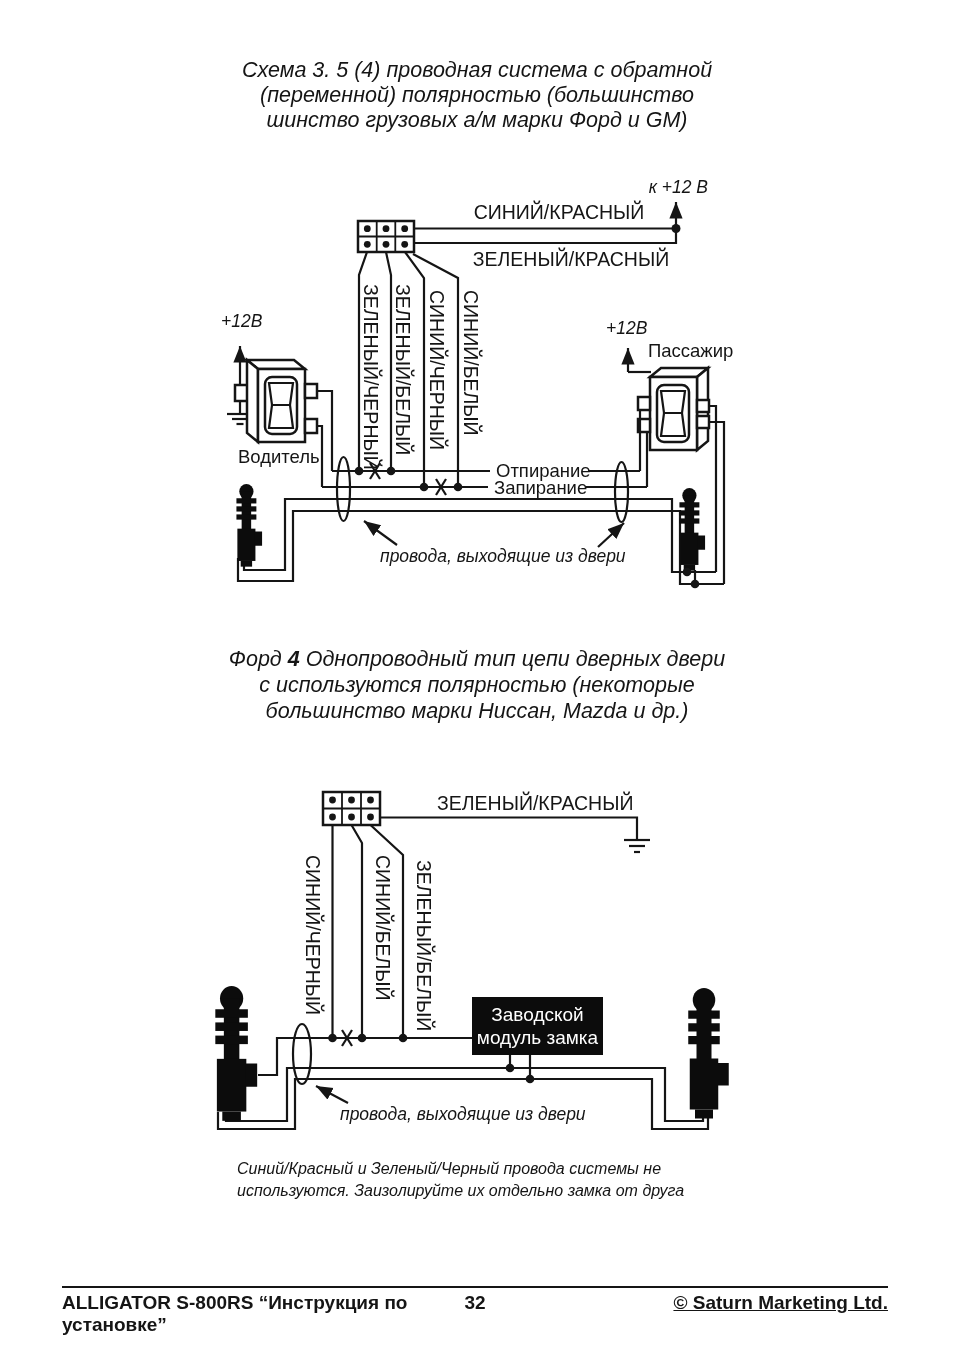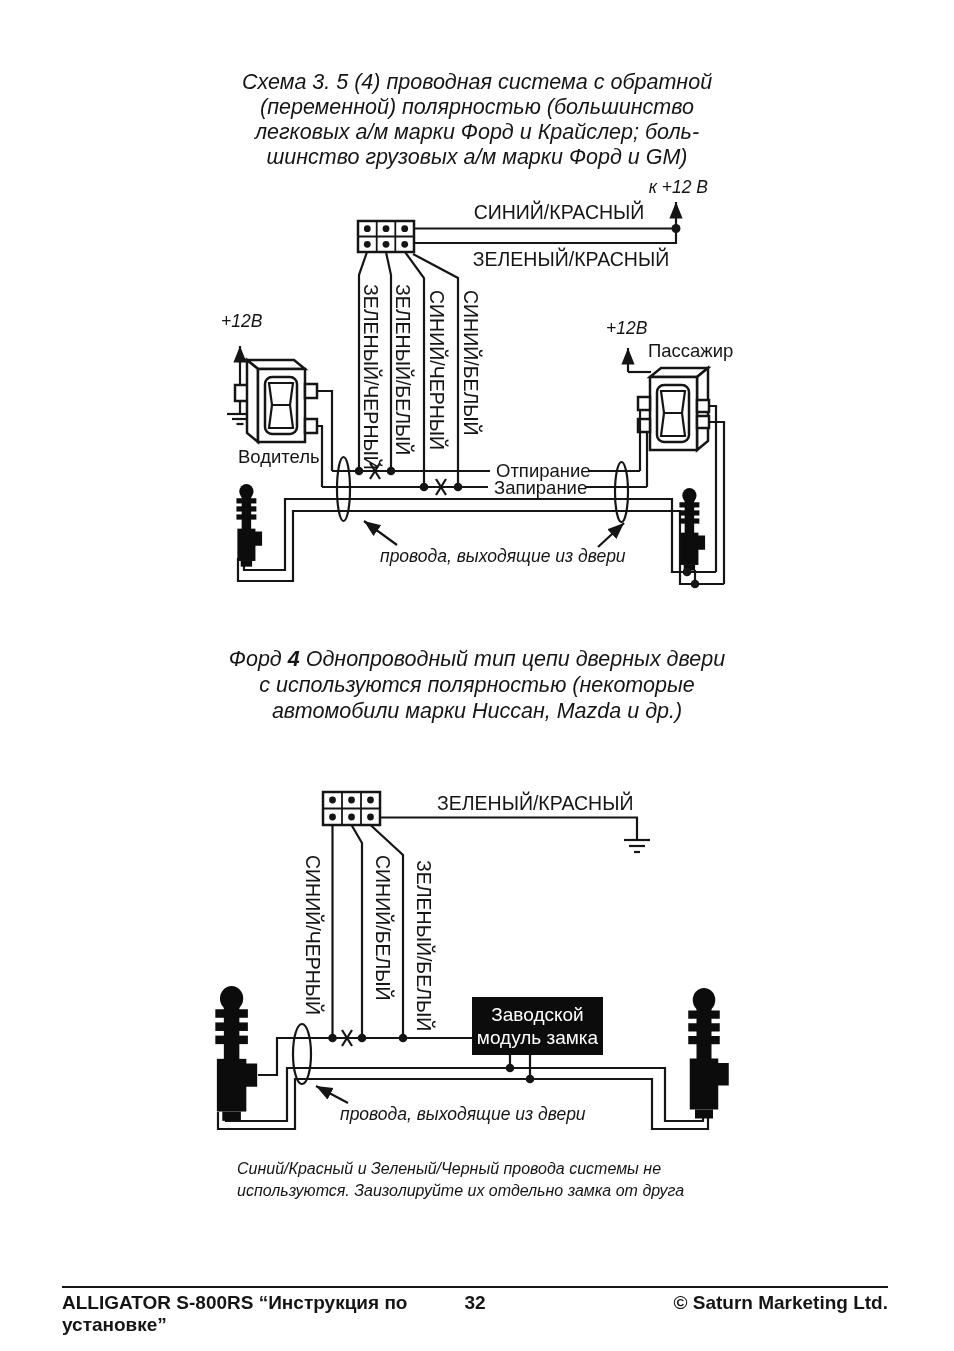--- a/index.html
+++ b/index.html
@@ -18,32 +18,31 @@
   .blk{fill:#0c0c0c;stroke:none;}
   .lblH{font-size:19.5px;}
   .lblV{font-size:19.5px;}
   .lblS{font-size:18.5px;}
   .it{font-style:italic;font-size:17.5px;}
   .modtxt{font-size:19px;fill:#ffffff;text-anchor:middle;}
   .footer{position:absolute;left:62px;top:1292px;width:826px;display:flex;align-items:baseline;
           font-weight:bold;font-size:19px;}
   .footer .fl{flex:1;text-align:left;}
   .footer .fc{flex:0 0 auto;text-align:left;}
-  .footer .fr{flex:1;text-align:right;}
+  .footer .fr{flex:1;text-align:right;text-decoration:underline;}
   .rule{position:absolute;left:62px;top:1286px;width:826px;height:2px;background:#151515;}
 </style>
 </head>
 <body>
 
 <div class="page">
 
-  <div class="title" style="left:140px;top:70px;width:674px;">
+  <div class="title" style="left:140px;top:58px;width:674px;">
     <div>Схема 3. 5 (4) проводная система с обратной</div>
     <div>(переменной) полярностью (большинство</div>
-    <div>легковых а/м марки Форд и Крайслер; боль-</div>
     <div>шинство грузовых а/м марки Форд и GM)</div>
   </div>
 
   <svg style="left:200px;top:170px;" width="560" height="440" viewBox="200 170 560 440">
     <defs>
       <marker id="arrA" orient="auto" markerWidth="9" markerHeight="7" refX="7.5" refY="3">
         <path d="M0,0 L7.5,3 L0,6 Z" fill="#151515"></path>
       </marker>
       <g id="act3">
         <ellipse cx="12" cy="8" rx="7.5" ry="8"></ellipse>
@@ -171,21 +170,21 @@
     <text class="it" x="380" y="562">провода, выходящие из двери</text>
   </svg>
 
   <div class="title title2" style="left:140px;top:646px;width:674px;">
     <div>
       <span>Форд</span>
       <span class="bold">4</span>
       <span>Однопроводный тип цепи дверных двери</span>
     </div>
     <div>с используются полярностью (некоторые</div>
-    <div>автомобили марки Ниссан, Mazda и др.)</div>
+    <div>большинство марки Ниссан, Mazda и др.)</div>
   </div>
 
   <svg style="left:200px;top:778px;" width="560" height="372" viewBox="200 778 560 372">
     <defs>
       <marker id="arrB" orient="auto" markerWidth="9" markerHeight="7" refX="7.5" refY="3">
         <path d="M0,0 L7.5,3 L0,6 Z" fill="#151515"></path>
       </marker>
       <g id="act4">
         <ellipse cx="12" cy="8" rx="7.5" ry="8"></ellipse>
         <rect x="7" y="8" width="10" height="40"></rect>

